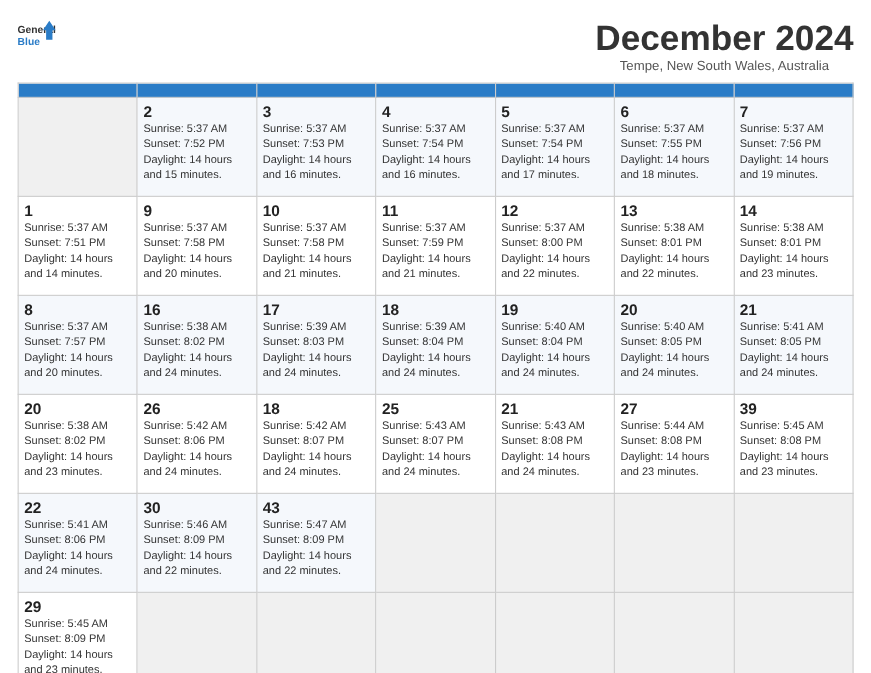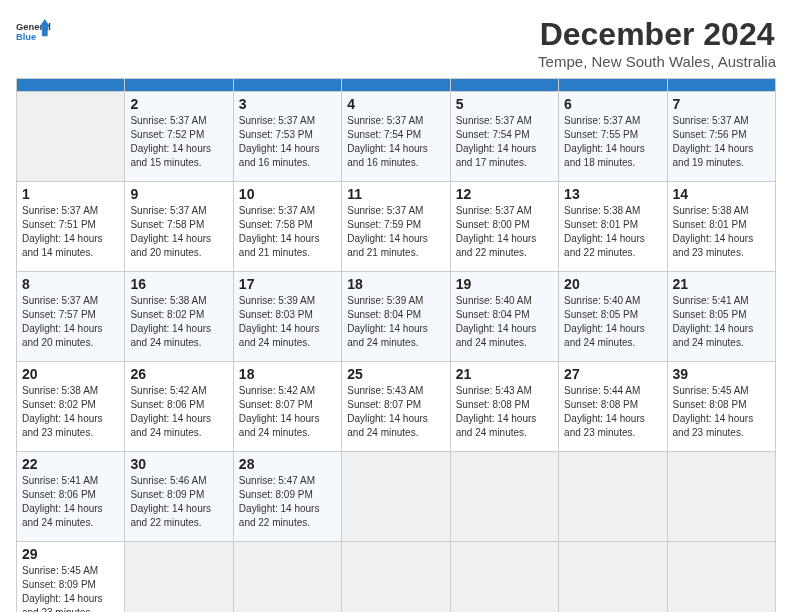--- a/index.html
+++ b/index.html
@@ -23,21 +23,21 @@
     }
     .title-area {
       text-align: center;
     }
     .month-title {
       font-size: 32px;
       font-weight: bold;
       color: #333;
     }
     .location-title {
-      font-size: 15px;
+      font-size: 12px;
       color: #555;
     }
     table {
       width: 100%;
       border-collapse: collapse;
       table-layout: fixed;
     }
     thead tr th {
       background-color: #2a7cc7;
       color: #fff;
@@ -227,21 +227,21 @@
       <tr>
         <td>
         <span class="day-num">22</span>
         <div class="cell-text">Sunrise: 5:41 AM<br>Sunset: 8:06 PM<br>Daylight: 14 hours<br>and 24 minutes.</div>
       </td>
         <td>
         <span class="day-num">30</span>
         <div class="cell-text">Sunrise: 5:46 AM<br>Sunset: 8:09 PM<br>Daylight: 14 hours<br>and 22 minutes.</div>
       </td>
         <td>
-        <span class="day-num">28</span>
+        <span class="day-num">43</span>
         <div class="cell-text">Sunrise: 5:47 AM<br>Sunset: 8:09 PM<br>Daylight: 14 hours<br>and 22 minutes.</div>
       </td>
         <td class="empty"></td>
         <td class="empty"></td>
         <td class="empty"></td>
         <td class="empty"></td>
       </tr>
       <tr>
         <td>
         <span class="day-num">29</span>

